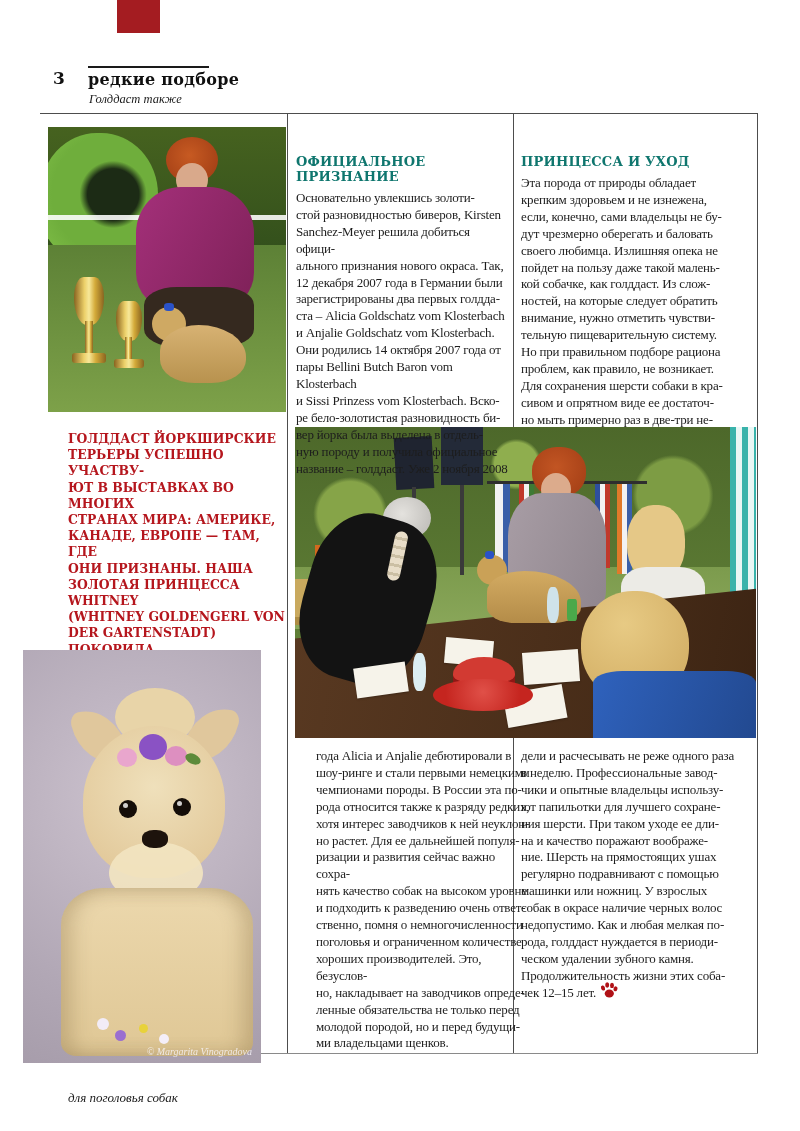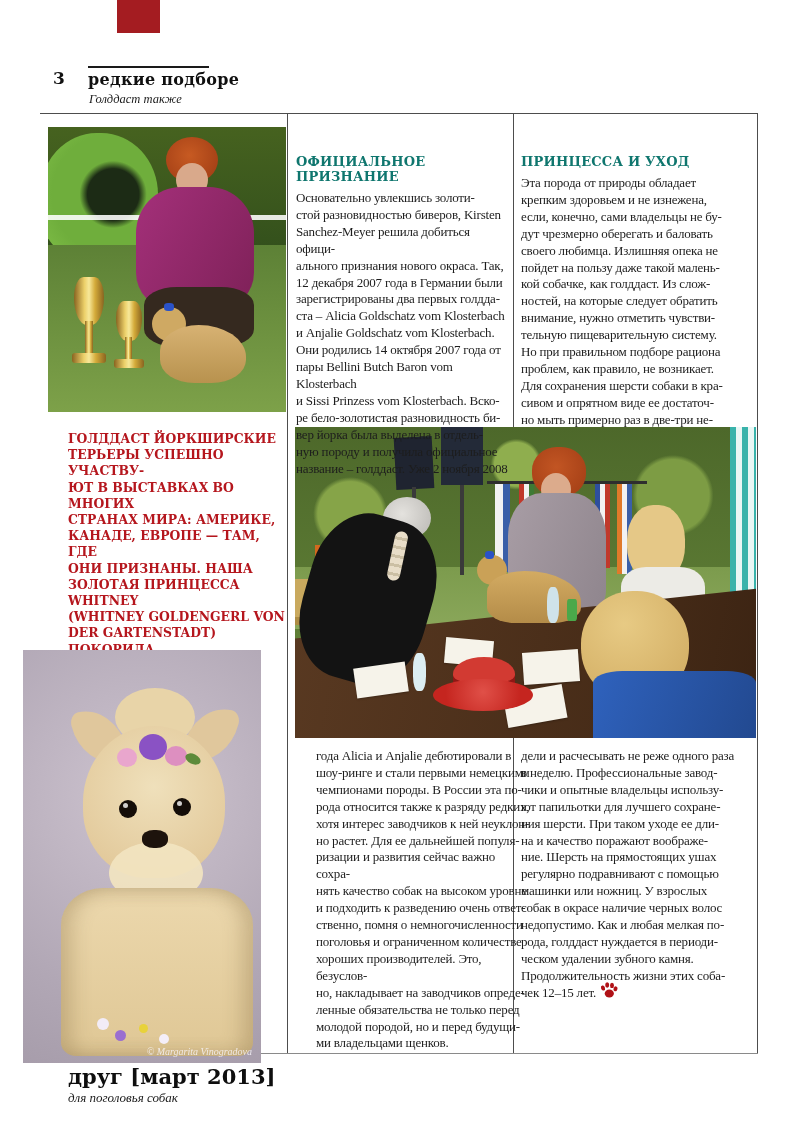--- a/index.html
+++ b/index.html
@@ -354,16 +354,15 @@
   <div class="paw">
     <svg width="18" height="17" viewBox="0 0 18 17">
       <ellipse cx="3" cy="6" rx="2" ry="2.6" fill="#b01116" transform="rotate(-18 3 6)"></ellipse>
       <ellipse cx="7.2" cy="3" rx="2" ry="2.7" fill="#b01116"></ellipse>
       <ellipse cx="12" cy="3.4" rx="2" ry="2.7" fill="#b01116"></ellipse>
       <ellipse cx="15.5" cy="6.8" rx="1.9" ry="2.5" fill="#b01116" transform="rotate(18 15.5 6.8)"></ellipse>
       <ellipse cx="9.3" cy="11.5" rx="4.6" ry="4" fill="#b01116"></ellipse>
     </svg>
   </div>
 
-  <div class="magazine">друг [март 2013]</div>
   <div class="tagline">для поголовья собак</div>
 
 </div>
 
 </body></html>

